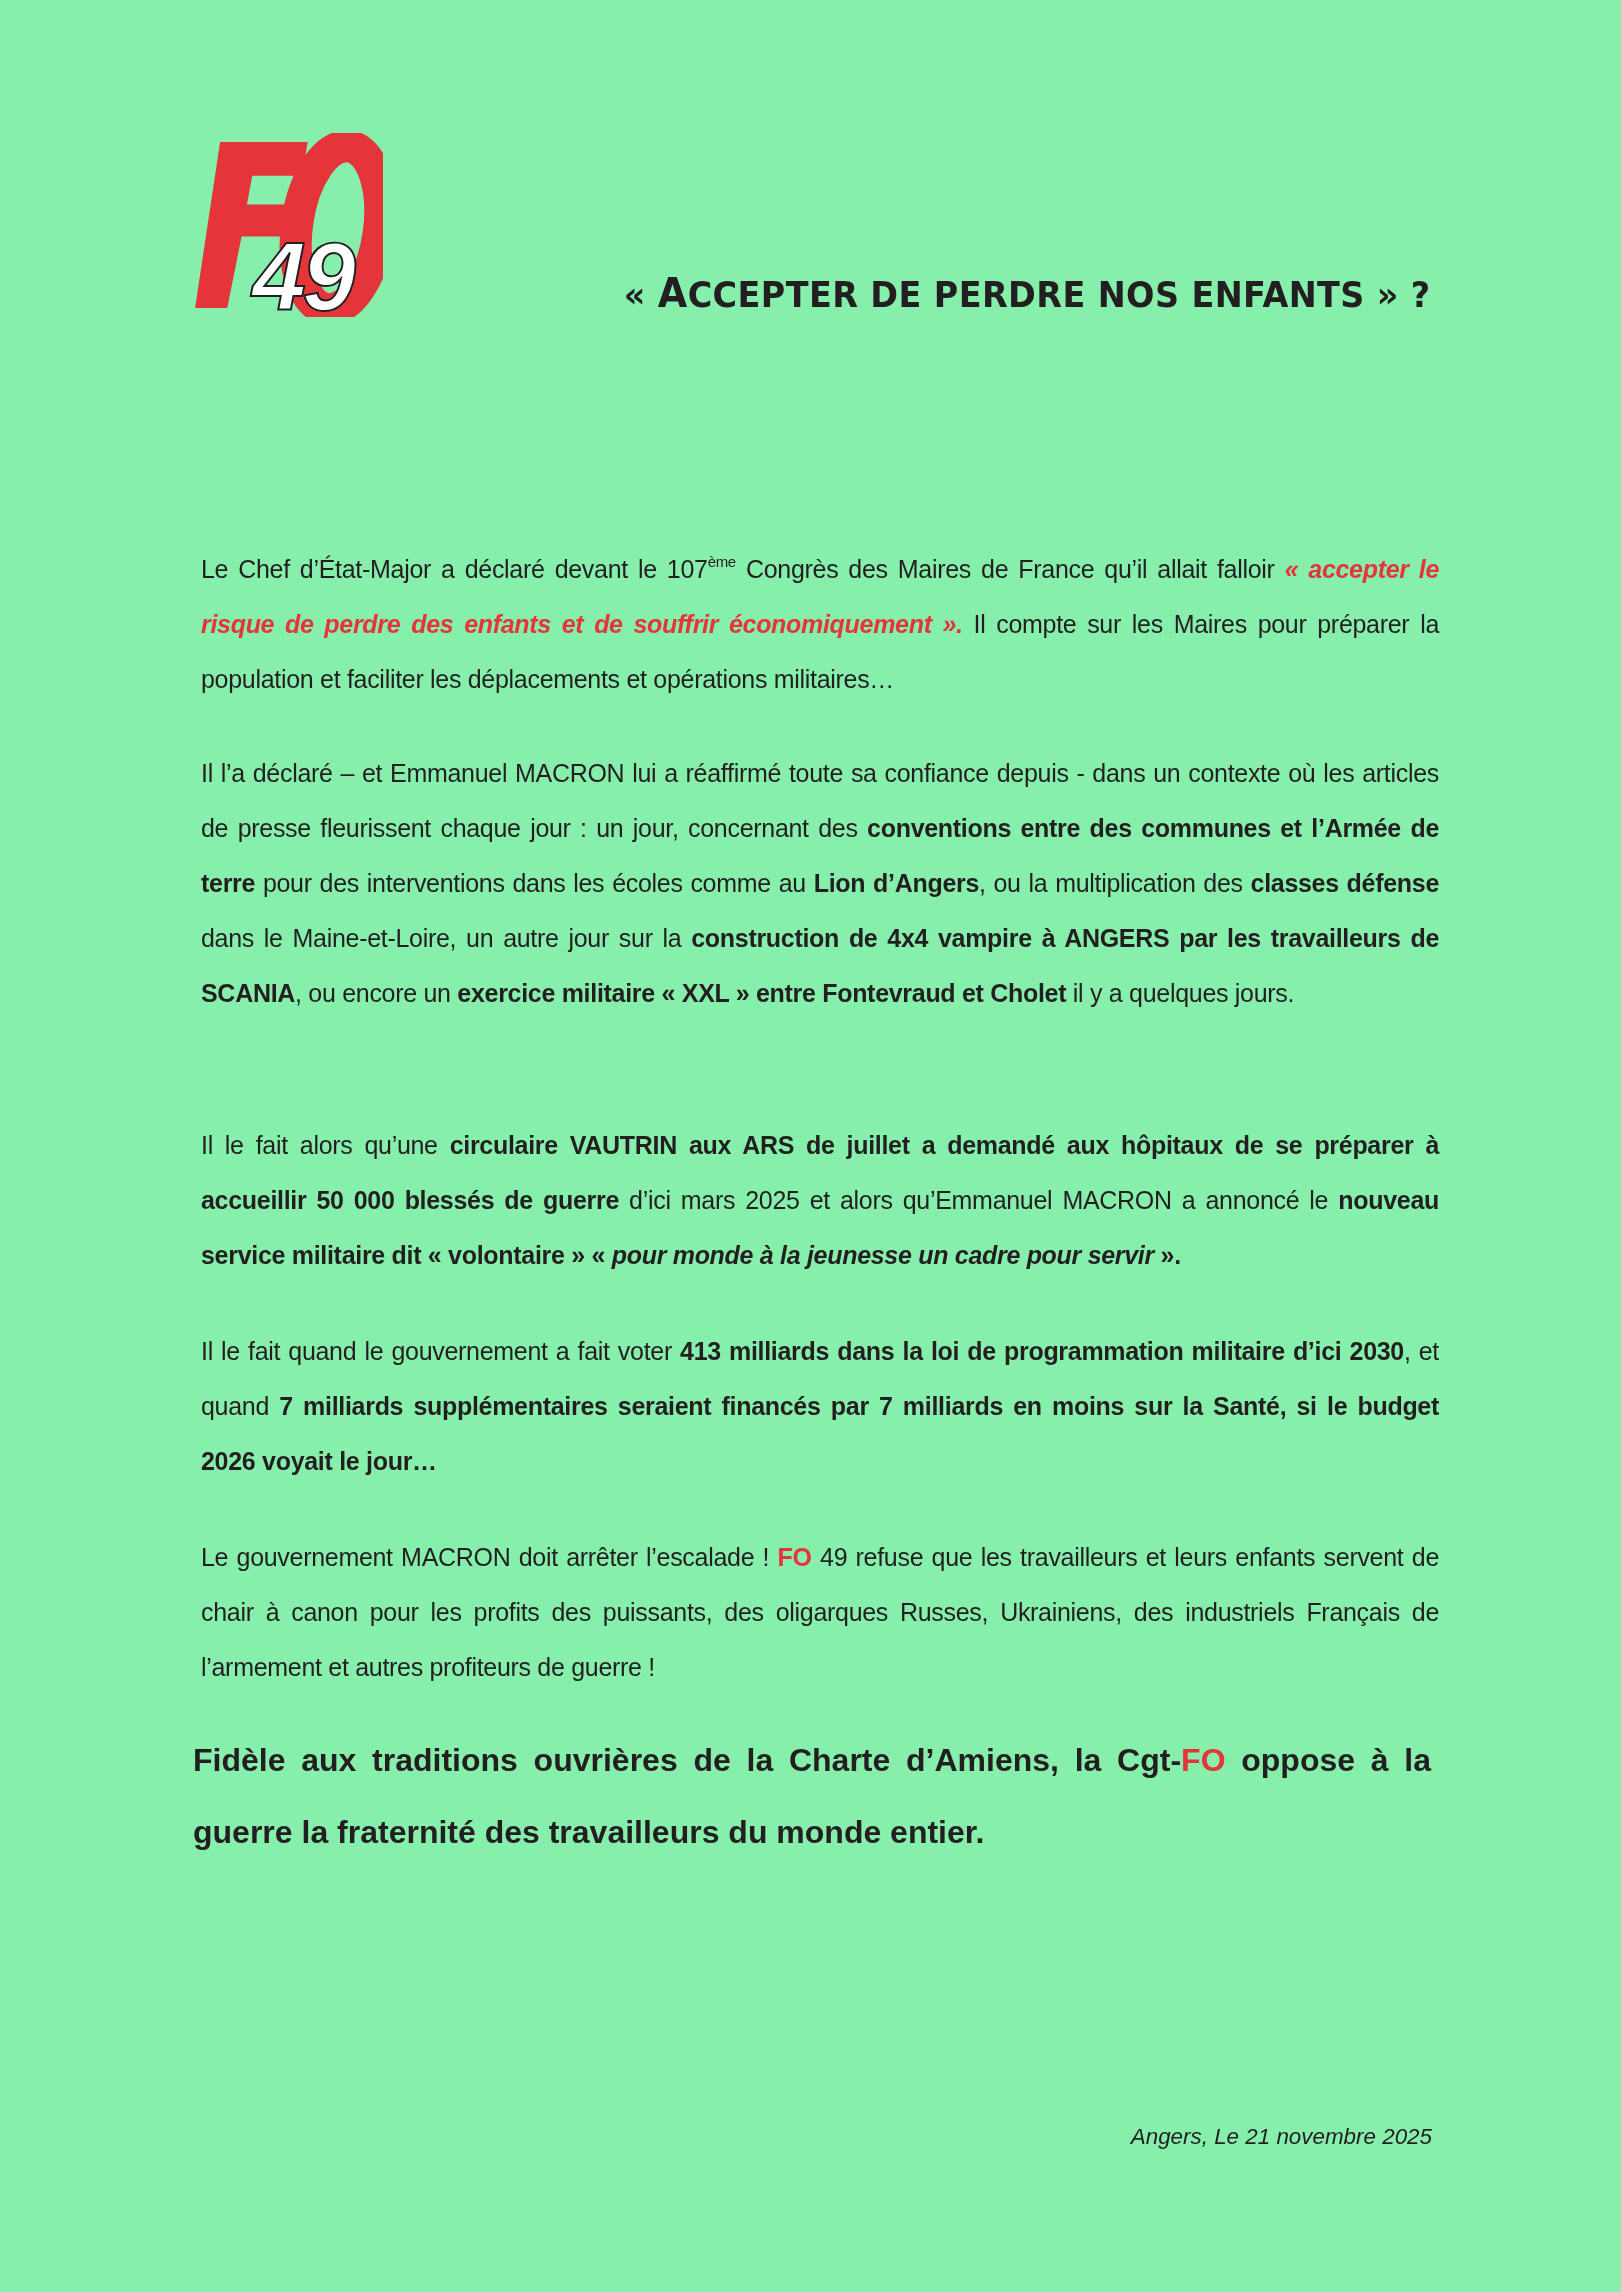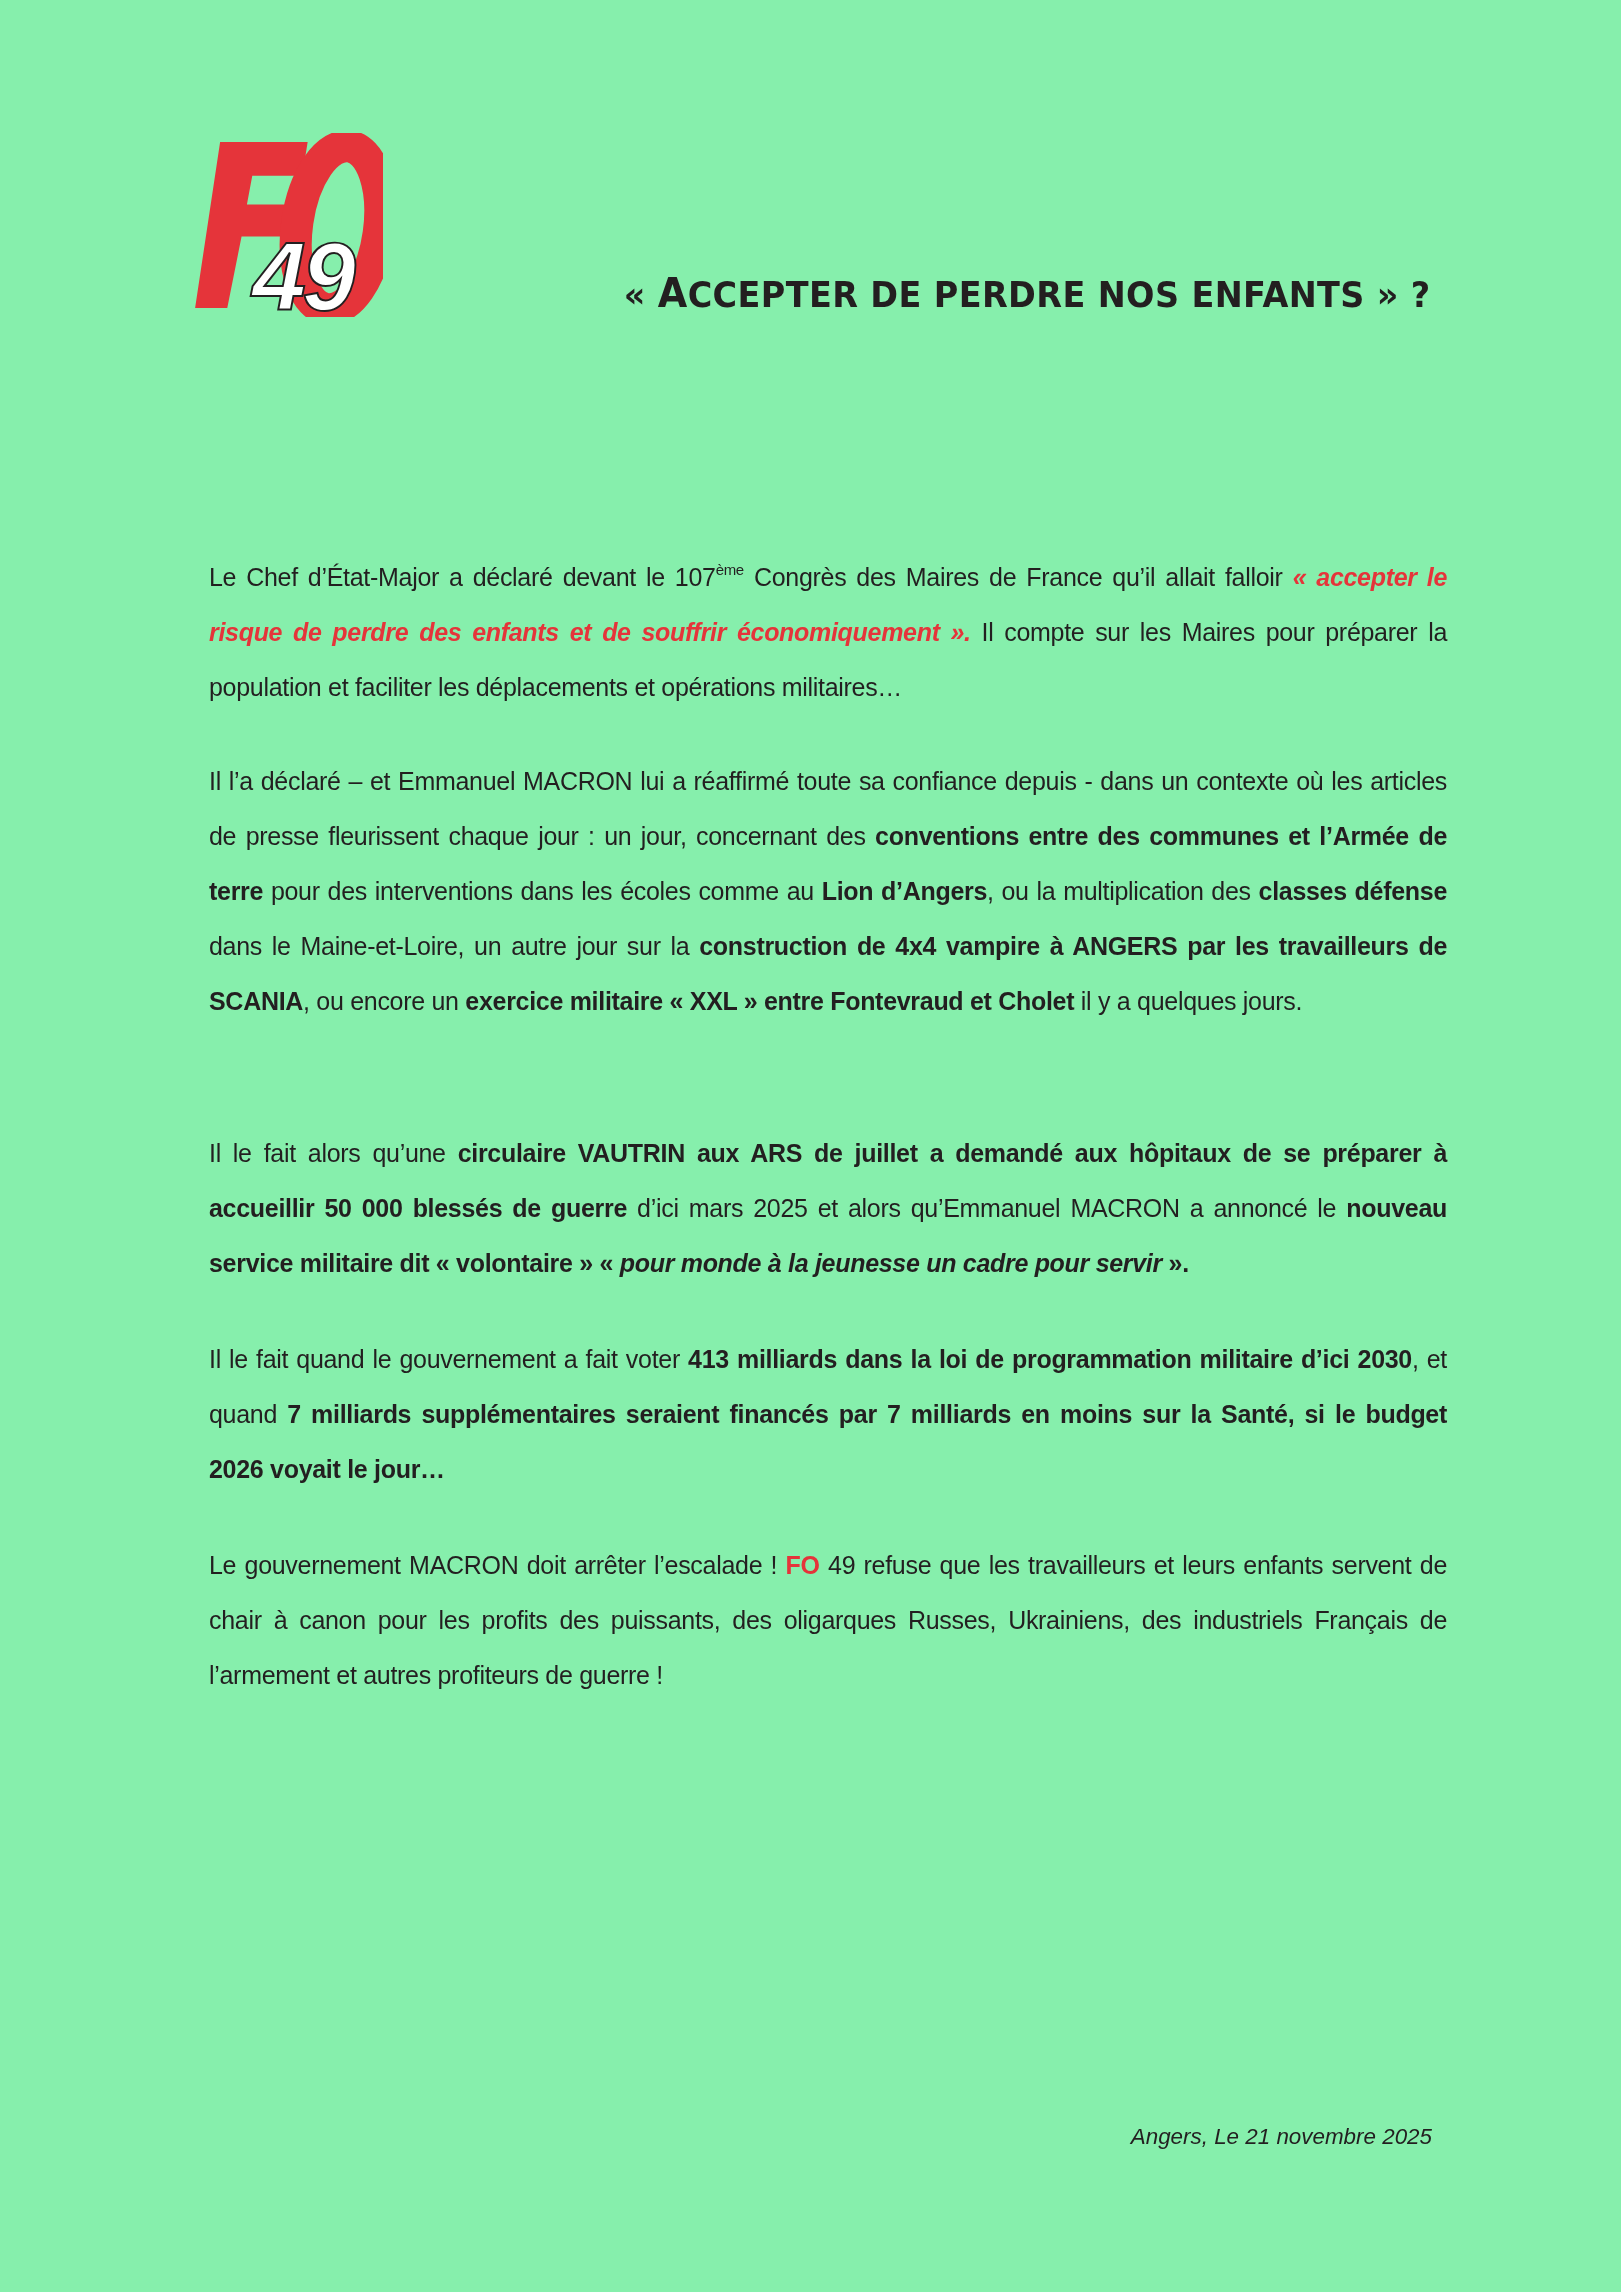--- a/index.html
+++ b/index.html
@@ -20,21 +20,21 @@
     position: absolute; left: 193px; width: 1238px; top: 360px;
     font-family: "DejaVu Sans", sans-serif; font-weight: bold;
     font-size: 30px; line-height: 57px; color: #231f20; margin: 0;
     text-align: justify; text-align-last: left;
   }
   .title2 .big { font-size: 36px; }
 
   .body {
     position: absolute; left: 193px; width: 1238px;
     font-family: "Liberation Sans", sans-serif; font-size: 25px; line-height: 55px;
-    color: #231f20; text-align: justify; margin: 16px;
+    color: #231f20; text-align: justify; margin: 8px;
     letter-spacing: -0.3px;
   }
   .body b { font-weight: bold; }
   .red { color: #e5343a; }
   sup { font-size: 15px; line-height: 0; vertical-align: 10.7px; }
 
   #p1 { top: 534px; }
   #p2 { top: 738px; }
   #p3 { top: 1110px; }
   #p4 { top: 1316px; }
@@ -85,18 +85,19 @@
   <p class="body" id="p1"><span>Le Chef d’État-Major a déclaré devant le 107</span><sup>ème</sup><span> Congrès des Maires de France qu’il allait falloir </span><b><i class="red">« accepter le risque de perdre des enfants et de souffrir économiquement ».</i></b><span> Il compte sur les Maires pour préparer la population et faciliter les déplacements et opérations militaires…</span></p>
 
   <p class="body" id="p2"><span>Il l’a déclaré – et Emmanuel MACRON lui a réaffirmé toute sa confiance depuis - dans un contexte où les articles de presse fleurissent chaque jour : un jour, concernant des </span><b>conventions entre des communes et l’Armée de terre</b><span> pour des interventions dans les écoles comme au </span><b>Lion d’Angers</b><span>, ou la multiplication des </span><b>classes défense</b><span> dans le Maine-et-Loire, un autre jour sur la </span><b>construction de 4x4 vampire à ANGERS par les travailleurs de SCANIA</b><span>, ou encore un </span><b>exercice militaire « XXL » entre Fontevraud et Cholet</b><span> il y a quelques jours.</span></p>
 
   <p class="body" id="p3"><span>Il le fait alors qu’une </span><b>circulaire VAUTRIN aux ARS de juillet a demandé aux hôpitaux de se préparer à accueillir 50 000 blessés de guerre</b><span> d’ici mars 2025 et alors qu’Emmanuel MACRON a annoncé le </span><b>nouveau service militaire dit « volontaire » « </b><b><i>pour monde à la jeunesse un cadre pour servir</i></b><b> ».</b></p>
 
   <p class="body" id="p4"><span>Il le fait quand le gouvernement a fait voter </span><b>413 milliards dans la loi de programmation militaire d’ici 2030</b><span>, et quand </span><b>7 milliards supplémentaires seraient financés par 7 milliards en moins sur la Santé, si le budget 2026 voyait le jour…</b></p>
 
   <p class="body" id="p5"><span>Le gouvernement MACRON doit arrêter l’escalade ! </span><b class="red">FO</b><span> 49 refuse que les travailleurs et leurs enfants servent de chair à canon pour les profits des puissants, des oligarques Russes, Ukrainiens, des industriels Français de l’armement et autres profiteurs de guerre !</span></p>
 
+  <p class="strong-para"><span>Fidèle aux traditions ouvrières de la Charte d’Amiens, la Cgt-</span><span class="red">FO</span><span> oppose à la guerre la fraternité des travailleurs du monde entier.</span></p>
 
 
 
   <p class="date">Angers, Le 21 novembre 2025</p>
 </div>
 
 
 </body></html>

